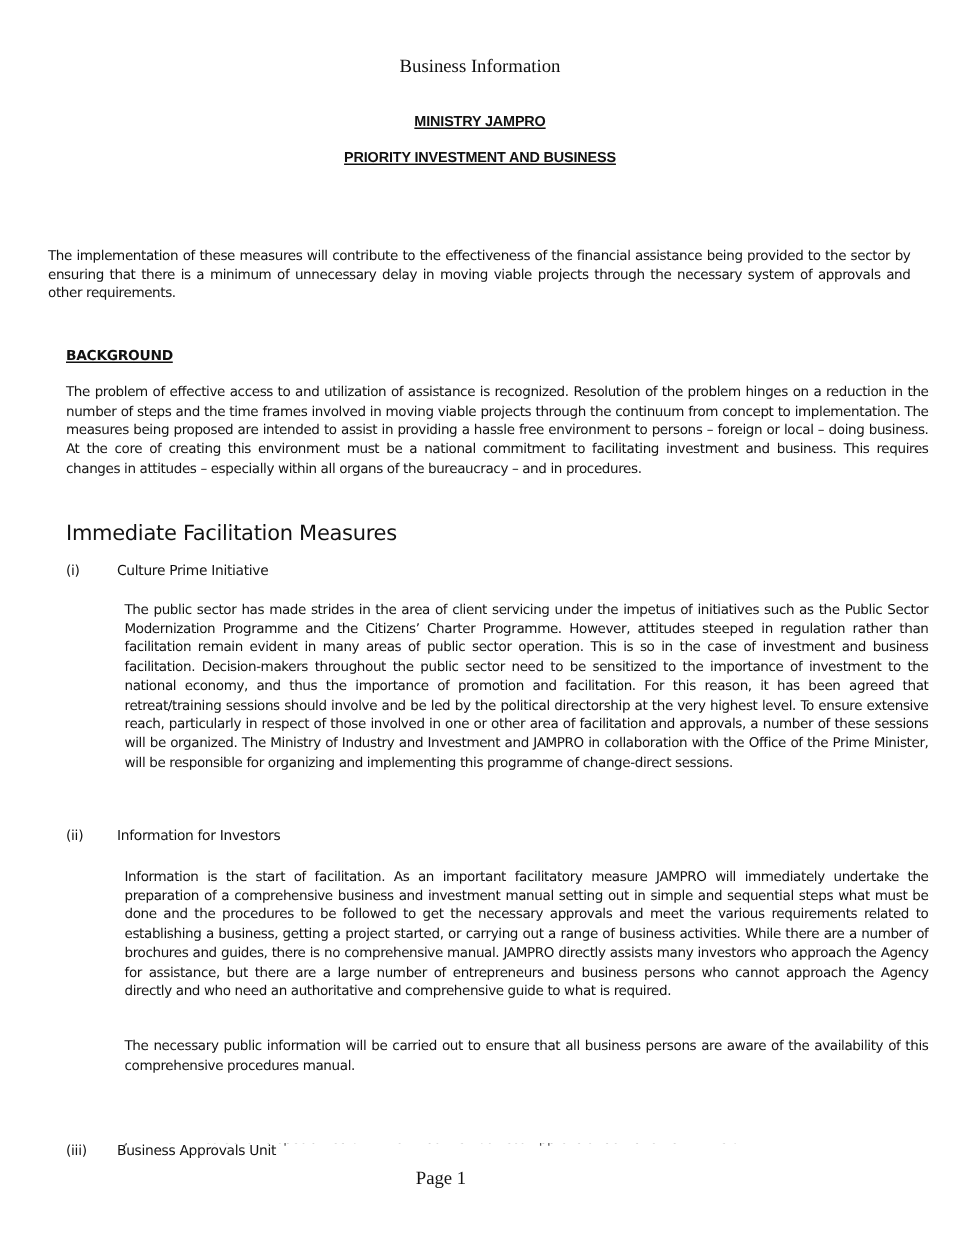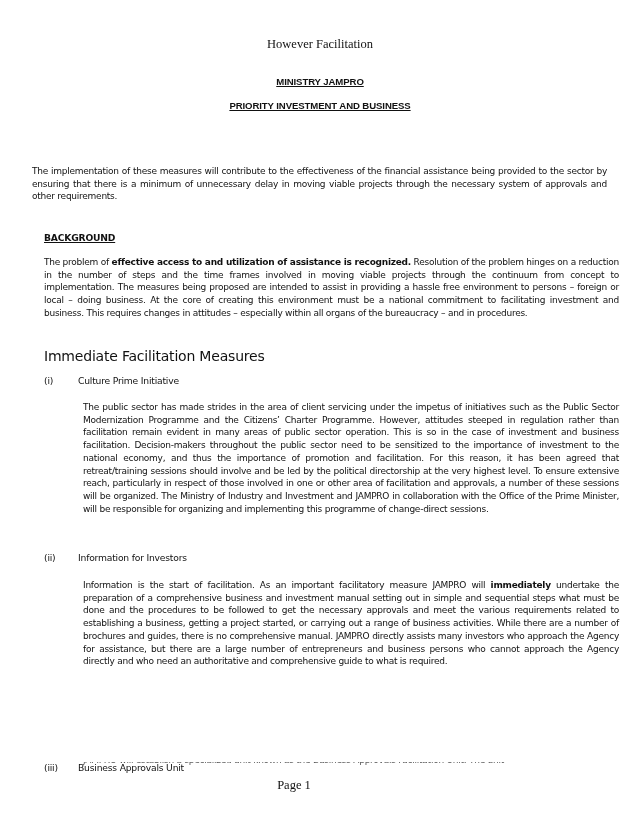--- a/index.html
+++ b/index.html
@@ -33,56 +33,57 @@
     .p-bg { left: 44px; top: 256px; width: 575px; }
     .h-imm { position: absolute; left: 44px; top: 348px; font-size: 14px; letter-spacing: -0.2px; }
     .sec-num { position: absolute; left: 44px; font-size: 9.2px; letter-spacing: -0.2px; }
     .sec-title { position: absolute; left: 78px; font-size: 9.2px; letter-spacing: -0.2px; }
     .s1 { top: 375px; }
     .s2 { top: 552px; }
     .s3 { top: 718px; margin-top: 44px; }
     .p-s1 { left: 83px; top: 401px; width: 536px; }
     .p-s2 { left: 83px; top: 579px; width: 536px; }
     .p-s2b { left: 83px; top: 692px; width: 536px; }
-    .b { font-weight: bold; }
+    .b { font-weight: normal; }
     .cutoff {
       position: absolute; left: 83px; top: 762px; width: 536px; height: 3px; overflow: hidden;
     }
     .cutoff span {
       display: block; font-size: 9px; line-height: 12px; margin-top: -8px; letter-spacing: -0.25px;
       color: #555;
     }
     .footer {
       position: absolute; top: 778px; left: 0; width: 588px; text-align: center;
       font-family: "Liberation Serif", serif; font-size: 12.5px;
     }
   </style>
 </head>
 <body>
 
 <div class="page">
-  <div class="header">However Facilitation</div>
+  <div class="header">Business Information</div>
 
   <div class="title t1">MINISTRY JAMPRO</div>
   <div class="title t2">PRIORITY INVESTMENT AND BUSINESS</div>
 
   <p class="para p-intro">The implementation of these measures will contribute to the effectiveness of the financial assistance being provided to the sector by ensuring that there is a minimum of unnecessary delay in moving viable projects through the necessary system of approvals and other requirements.</p>
 
   <div class="h-bg">BACKGROUND</div>
   <p class="para p-bg"><span>The problem of </span><span class="b">effective access to and utilization of assistance is recognized.</span><span>  Resolution of the problem hinges on a reduction in the number of steps and the time frames involved in moving viable projects through the continuum from concept to implementation.  The measures being proposed are intended to assist in providing a hassle free environment to persons – foreign or local – doing business.  At the core of creating this environment must be a national commitment to facilitating investment and business.  This requires changes in attitudes – especially within all organs of the bureaucracy – and in procedures.</span></p>
 
   <div class="h-imm">Immediate Facilitation Measures</div>
 
   <div class="sec-num s1">(i)</div>
   <div class="sec-title s1">Culture Prime Initiative</div>
   <p class="para p-s1">The public sector has made strides in the area of client servicing under the impetus of initiatives such as the Public Sector Modernization Programme and the Citizens’ Charter Programme.  However, attitudes steeped in regulation rather than facilitation remain evident in many areas of public sector operation.  This is so in the case of investment and business facilitation.  Decision-makers throughout the public sector need to be sensitized to the importance of investment to the national economy, and thus the importance of promotion and facilitation.  For this reason, it has been agreed that retreat/training sessions should involve and be led by the political directorship at the very highest level.  To ensure extensive reach, particularly in respect of those involved in one or other area of facilitation and approvals, a number of these sessions will be organized.  The Ministry of Industry and Investment and JAMPRO in collaboration with the Office of the Prime Minister, will be responsible for organizing and implementing this programme of change-direct sessions.</p>
 
   <div class="sec-num s2">(ii)</div>
   <div class="sec-title s2">Information for Investors</div>
   <p class="para p-s2"><span>Information is the start of facilitation.  As an important facilitatory measure JAMPRO will </span><span class="b">immediately</span><span> undertake the preparation of a comprehensive business and investment manual setting out in simple and sequential steps what must be done and the procedures to be followed to get the necessary approvals and meet the various requirements related to establishing a business, getting a project started, or carrying out a range of business activities.  While there are a number of brochures and guides, there is no comprehensive manual.  JAMPRO directly assists many investors who approach the Agency for assistance, but there are a large number of entrepreneurs and business persons who cannot approach the Agency directly and who need an authoritative and comprehensive guide to what is required.</span></p>
+  <p class="para p-s2b">The necessary public information will be carried out to ensure that all business persons are aware of the availability of this comprehensive procedures manual.</p>
 
   <div class="sec-num s3">(iii)</div>
   <div class="sec-title s3">Business Approvals Unit</div>
   <div class="cutoff">
       <span>JAMPRO will establish a specialized unit known as the Business Approvals Facilitation Unit. The unit</span>
     </div>
 
   <div class="footer">Page 1</div>
 </div>
 

